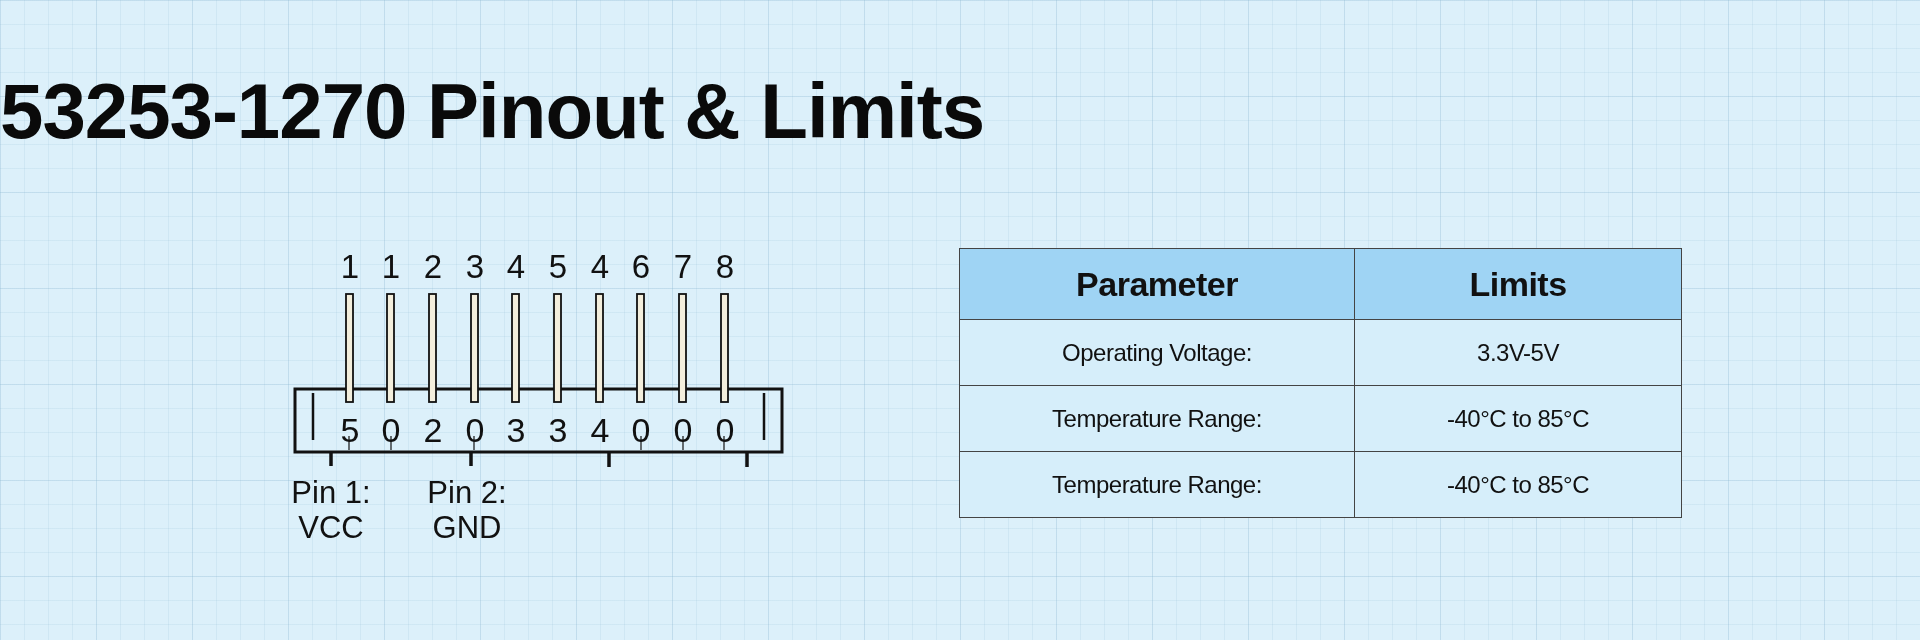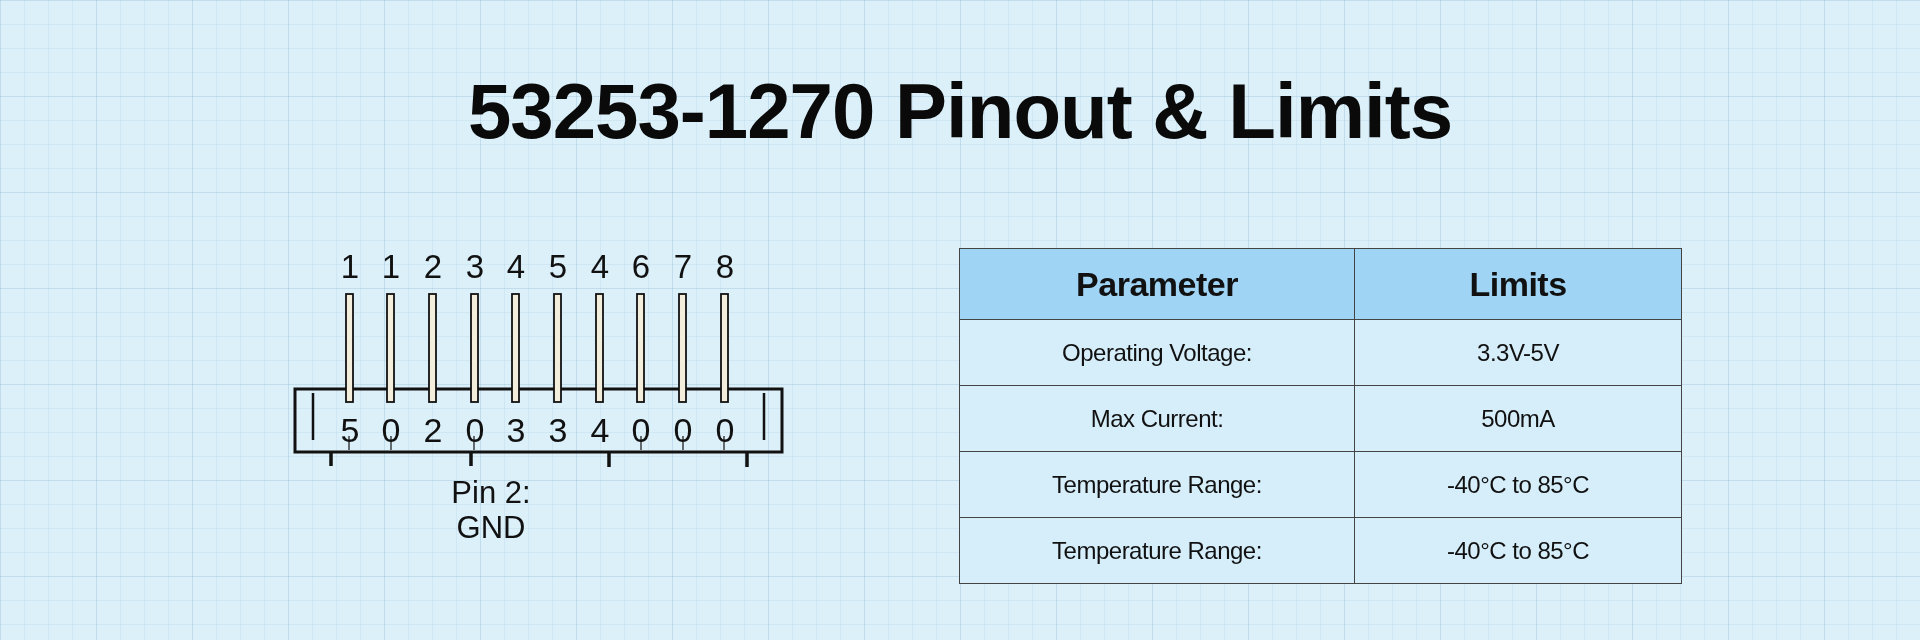--- a/index.html
+++ b/index.html
@@ -9,21 +9,21 @@
     background-image:
       linear-gradient(rgba(150,190,215,0.18) 1px, transparent 1px),
       linear-gradient(90deg, rgba(150,190,215,0.18) 1px, transparent 1px),
       linear-gradient(rgba(150,190,215,0.25) 1px, transparent 1px),
       linear-gradient(90deg, rgba(150,190,215,0.25) 1px, transparent 1px);
     background-size: 24px 24px, 24px 24px, 96px 96px, 96px 96px;
     font-family: "Liberation Sans", sans-serif;
     color: #111;
   }
   .title {
-    position: absolute; left: 0; top: 66px; width: 1920px; text-align: center;
+    position: absolute; left: 0; top: 66px; width: 1920px; text-align: left;
     font-size: 78px; font-weight: bold; letter-spacing: -1px; color: #0a0a0a;
   }
   .diagram { position: absolute; left: 0; top: 0; width: 1920px; height: 640px; }
   .diagram svg { position: absolute; left: 0; top: 0; }
   .pin-num, .inner-num, .pin-label {
     position: absolute; text-align: center; color: #111;
   }
   .pin-num { font-size: 33px; width: 40px; top: 248px; }
   .inner-num { font-size: 34px; width: 40px; top: 411px; }
   .pin-label { font-size: 31px; line-height: 35px; width: 120px; top: 475px; }
@@ -100,43 +100,43 @@
   <span class="inner-num" style="left:371px">0</span>
   <span class="inner-num" style="left:413px">2</span>
   <span class="inner-num" style="left:455px">0</span>
   <span class="inner-num" style="left:496px">3</span>
   <span class="inner-num" style="left:538px">3</span>
   <span class="inner-num" style="left:580px">4</span>
   <span class="inner-num" style="left:621px">0</span>
   <span class="inner-num" style="left:663px">0</span>
   <span class="inner-num" style="left:705px">0</span>
 
-  <div class="pin-label" style="left:431px">
+  <div class="pin-label" style="left:271px">
+    <div>Pin 1:</div>
+    <div>VCC</div>
+  </div>
+  <div class="pin-label" style="left:407px">
     <div>Pin 2:</div>
     <div>GND</div>
   </div>
 </div>
 
 <table class="params">
   <thead>
     <tr>
       <th class="c1">Parameter</th>
       <th>Limits</th>
     </tr>
   </thead>
   <tbody>
     <tr>
       <td class="c1">Operating Voltage:</td>
       <td>3.3V-5V</td>
     </tr>
     <tr>
-      <td class="c1">Max Current:</td>
-      <td>500mA</td>
-    </tr>
-    <tr>
       <td class="c1">Temperature Range:</td>
       <td>-40°C to 85°C</td>
     </tr>
     <tr>
       <td class="c1">Temperature Range:</td>
       <td>-40°C to 85°C</td>
     </tr>
   </tbody>
 </table>
 

